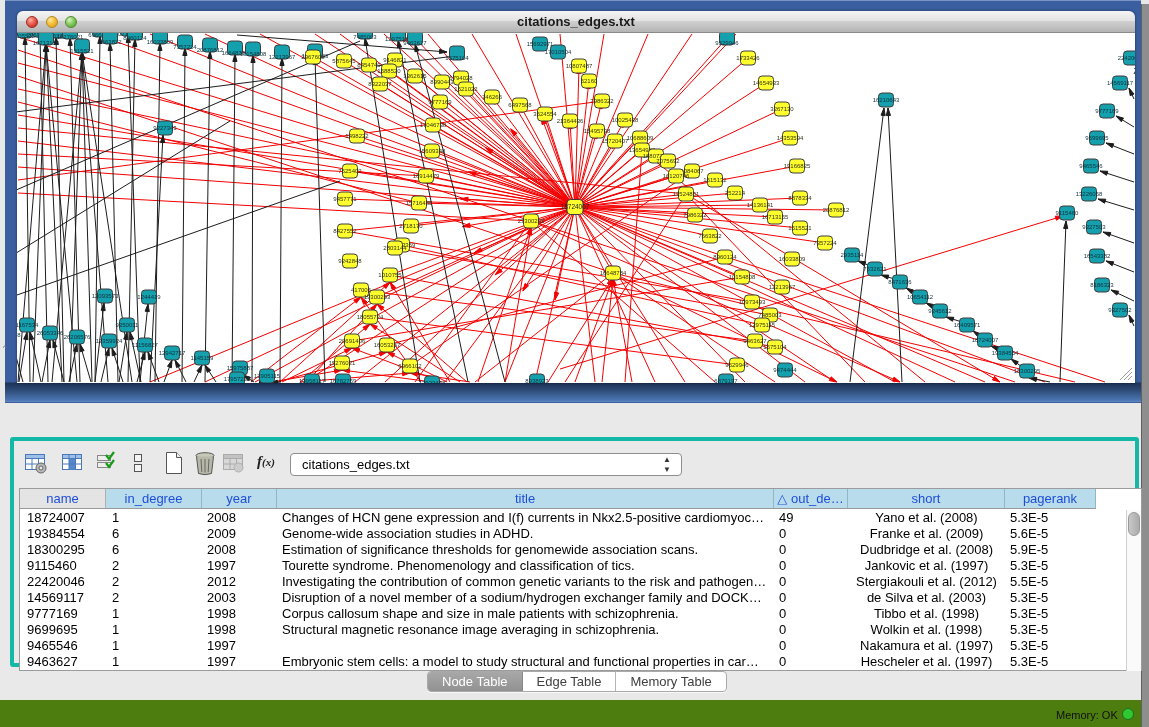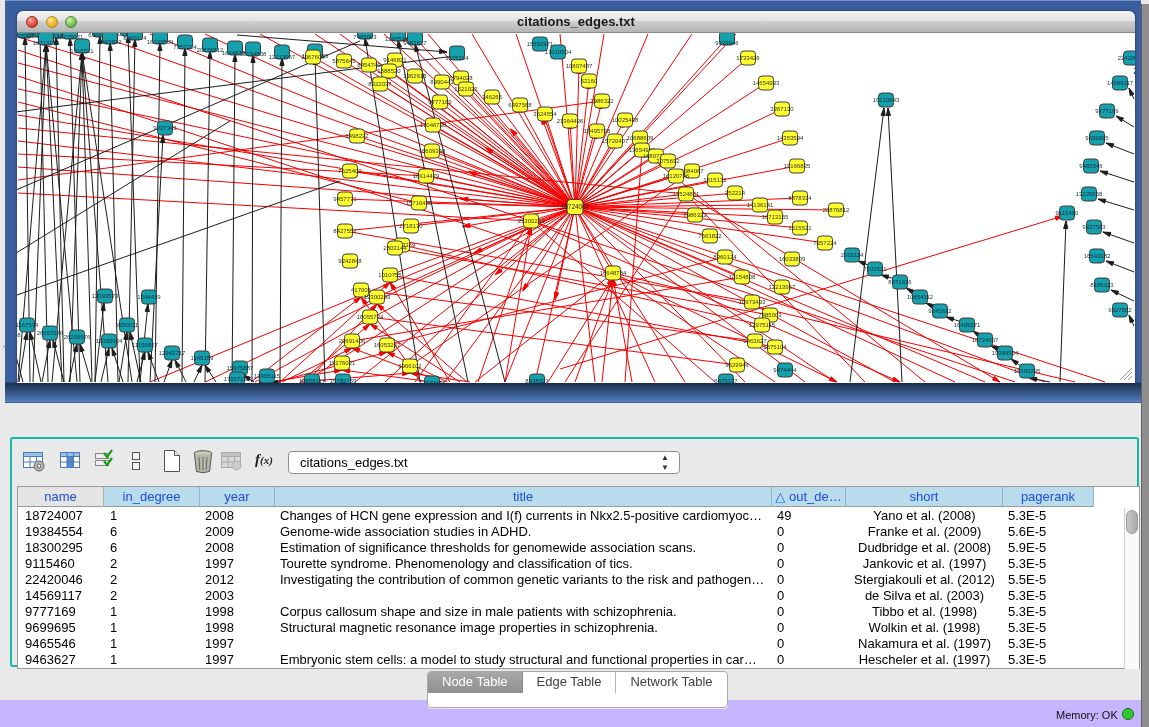--- a/index.html
+++ b/index.html
@@ -28,21 +28,21 @@
   background:#8e8e8e; border-left:1px solid #606060; }
 
 #panel { position:absolute; left:0; top:403px; width:1141px; height:324px;
   background:#e9e9e9; }
 #phead { position:absolute; left:0; top:0; width:1141px; height:30px;
   background:linear-gradient(to bottom,#e9e9e9,#dedede);
   border-top:1px solid #c4c4c4; border-bottom:1px solid #cccccc; }
 #phead .pt { position:absolute; left:10px; top:7px; font-size:13px; color:#2a2a2a; }
 #phead .float-ic { position:absolute; left:1100px; top:6px; }
 #pframe { position:absolute; left:10px; top:34px; width:1129px; height:230px;
-  border:2px solid #14b8a6; border-radius:3px; background:#e9e9e9; }
+  border:4px solid #14b8a6; border-radius:3px; background:#e9e9e9; }
 
 #tbar { position:absolute; left:0px; top:8px; width:1128px; height:34px; }
 .tbi { position:absolute; top:2px; }
 #combo { position:absolute; left:276px; top:4px; width:392px; height:23px;
   background:#fff; border:1px solid #8e8e8e; border-radius:4px; }
 #combo .ctext { position:absolute; left:11px; top:3px; font-size:13px; color:#000; }
 #combo .arrows { position:absolute; right:10px; top:1px; font-size:8px; color:#333; line-height:10px; text-align:center; }
 
 #tblwrap { position:absolute; left:5px; top:47px; width:1123px; height:183px;
   border:1px solid #9b9b9b; background:#fff; }
@@ -64,27 +64,27 @@
 .c-year { left:187px; }
 .c-title{ left:262px; }
 .c-out  { left:759px; }
 .c-short{ left:828px; width:157px; text-align:center; }
 .c-pr   { left:990px; }
 #vsb { position:absolute; right:0px; top:21px; width:15px; height:161px;
   background:#fafafa; border-left:1px solid #d0d0d0; }
 #vsb .thumb { position:absolute; left:1px; top:2px; width:12px; height:24px;
   background:linear-gradient(to right,#c8c8c8,#ababab); border:1px solid #9a9a9a; border-radius:6px; }
 
-#tabs { position:absolute; left:427px; top:268px; z-index:5; height:37px; display:flex;
+#tabs { position:absolute; left:427px; top:268px; z-index:5; height:21px; display:flex;
   border:1px solid #a9a9a9; border-radius:4px; overflow:hidden; background:#fff;
   font-size:13px; box-shadow:0 1px 0 rgba(255,255,255,.7); }
 #tabs .tab { height:21px; line-height:20px; padding:0 14px; color:#404040; border-right:1px solid #b5b5b5; }
 #tabs .sel { background:linear-gradient(to bottom,#a8a8a8,#8f8f8f); color:#fff; border-right:1px solid #888; }
 #tabs .tab:last-child { border-right:none; }
-#status { position:absolute; left:0; top:700px; width:1141px; height:27px; background:#c4b5fd;padding-left:44px; }
+#status { position:absolute; left:0; top:700px; width:1141px; height:27px; background:#4d7c0f;padding-left:44px; }
 #status .mem { position:absolute; left:1056px; top:9px; font-size:11px; color:#111; }
 #status .dot { position:absolute; left:1122px; top:8px; width:12px; height:12px; border-radius:50%;
   background:#2fc832; border:1.5px solid #1c701c; }
 </style></head>
 <body>
 <div id="desktop">
   <div id="dsk-band"></div>
   <div id="win">
     <div id="titlebar">
       <div class="tl" id="tl-r"></div>
@@ -924,38 +924,39 @@
             <span class="c-year">2012</span>
             <span class="c-title">Investigating the contribution of common genetic variants to the risk and pathogen…</span>
             <span class="c-out">0</span>
             <span class="c-short">Stergiakouli et al. (2012)</span>
             <span class="c-pr">5.5E-5</span>
           </div>
 <div class="trow">
             <span class="c-name">14569117</span>
             <span class="c-ind">2</span>
             <span class="c-year">2003</span>
+            <span class="c-title">Disruption of a novel member of a sodium/hydrogen exchanger family and DOCK…</span>
             <span class="c-out">0</span>
             <span class="c-short">de Silva et al. (2003)</span>
             <span class="c-pr">5.3E-5</span>
           </div>
 <div class="trow">
             <span class="c-name">9777169</span>
             <span class="c-ind">1</span>
             <span class="c-year">1998</span>
             <span class="c-title">Corpus callosum shape and size in male patients with schizophrenia.</span>
             <span class="c-out">0</span>
             <span class="c-short">Tibbo et al. (1998)</span>
             <span class="c-pr">5.3E-5</span>
           </div>
 <div class="trow">
             <span class="c-name">9699695</span>
             <span class="c-ind">1</span>
             <span class="c-year">1998</span>
-            <span class="c-title">Structural magnetic resonance image properties in schizophrenia.</span>
+            <span class="c-title">Structural magnetic resonance image averaging in schizophrenia.</span>
             <span class="c-out">0</span>
             <span class="c-short">Wolkin et al. (1998)</span>
             <span class="c-pr">5.3E-5</span>
           </div>
 <div class="trow">
             <span class="c-name">9465546</span>
             <span class="c-ind">1</span>
             <span class="c-year">1997</span>
             <span class="c-out">0</span>
             <span class="c-short">Nakamura et al. (1997)</span>
@@ -972,19 +973,19 @@
           </div>
       </div>
       <div id="vsb">
           <div class="thumb"></div>
         </div>
     </div>
   </div>
   <div id="tabs">
     <div class="tab sel">Node Table</div>
       <div class="tab">Edge Table</div>
-      <div class="tab">Network Table</div>
+      <div class="tab">Memory Table</div>
   </div>
 </div>
 <div id="status">
   <span class="mem">Memory: OK</span>
     <span class="dot"></span>
 </div>
 
 </body></html>

